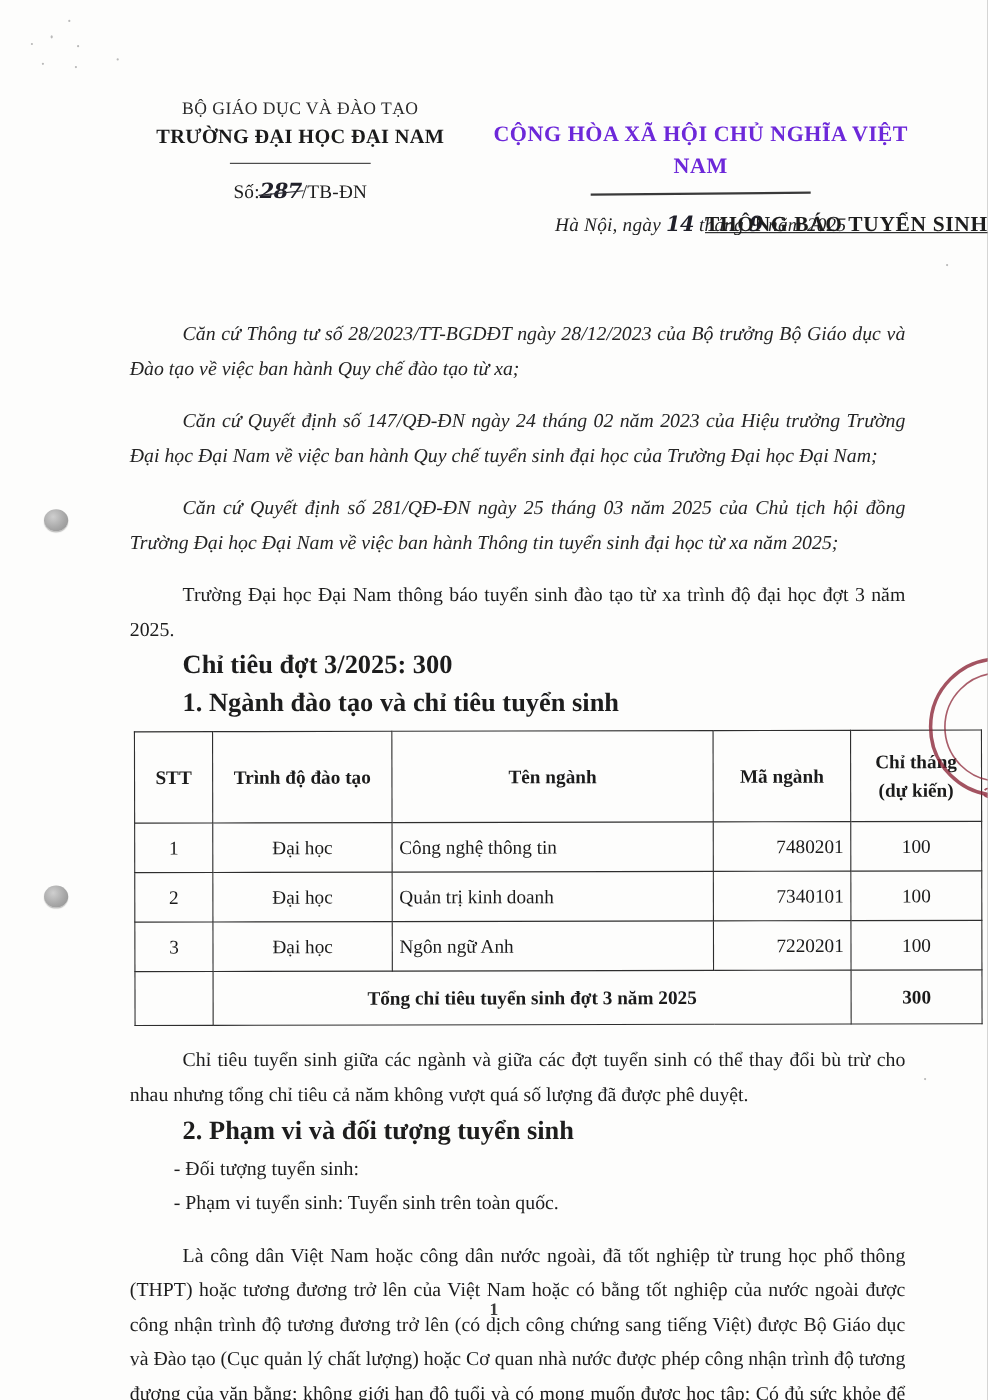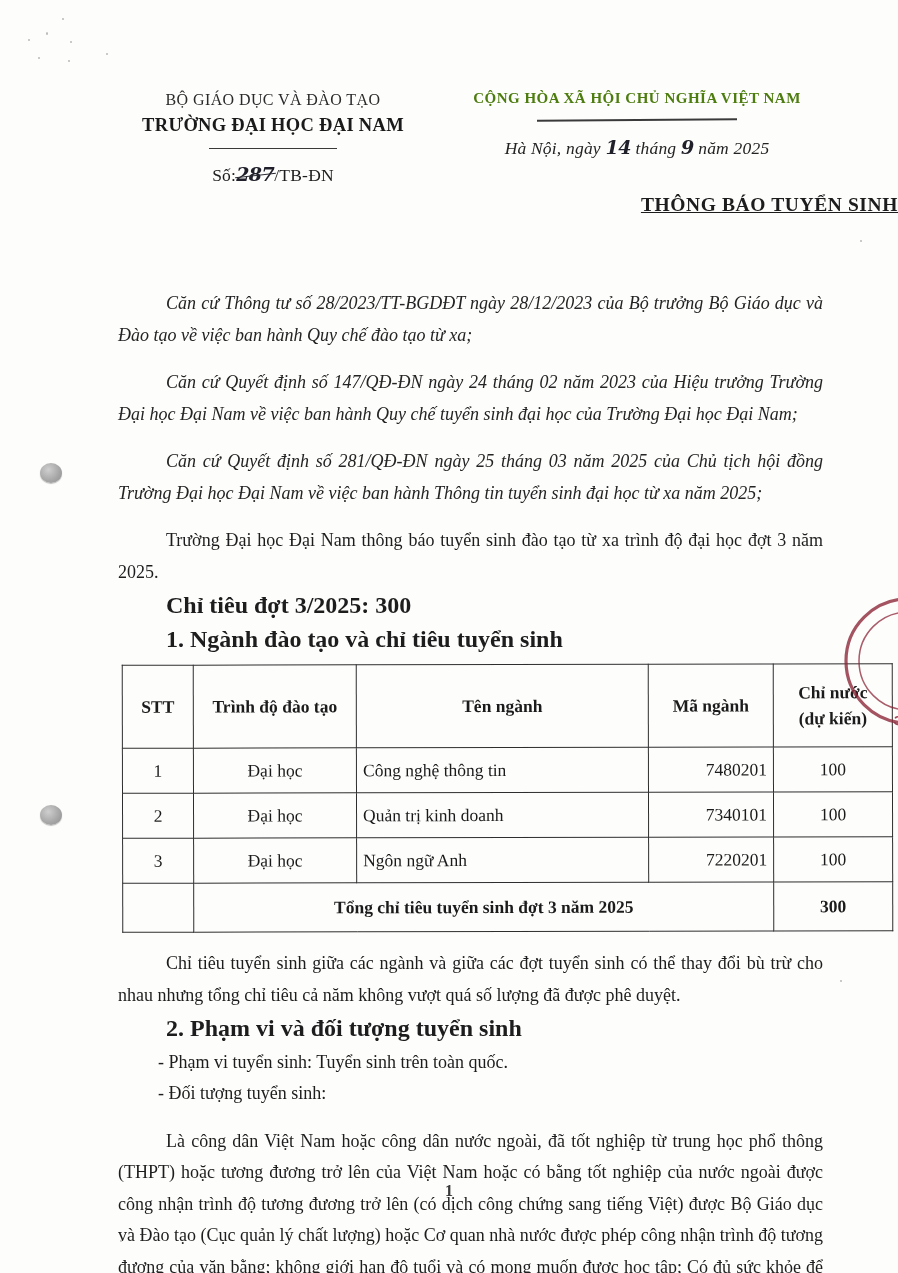--- a/index.html
+++ b/index.html
@@ -46,25 +46,26 @@
     color: #2a2a2a;
   }
   .org-line2 {
     font-size: 18.5px;
     font-weight: bold;
     letter-spacing: .3px;
     line-height: 1.45;
     color: #1a1a1a;
   }
   .nation-line1 {
-    font-size: 15px;
+    font-size: 20px;
     font-weight: bold;
     letter-spacing: .5px;
     line-height: 1.45;
-    color: #4d7c0f;
+    color: #6d28d9;
+    margin-top: 20px;
   }
   .nation-line2 {
     font-size: 18px;
     font-weight: bold;
     letter-spacing: .2px;
     margin-top: 4px;
     color: #161616;
   }
   .rule {
     height: 1.6px;
@@ -280,21 +281,21 @@
     <p class="head">1. Ngành đào tạo và chỉ tiêu tuyển sinh</p>
 
     <table class="quota">
       <thead>
         <tr>
           <th class="c-stt">STT</th>
           <th class="c-level">Trình độ đào tạo</th>
           <th class="c-name" style="text-align:center;">Tên ngành</th>
           <th class="c-code">Mã ngành</th>
           <th class="c-quota">
-            <span>Chỉ nước</span><br>
+            <span>Chỉ tháng</span><br>
             <span>(dự kiến)</span>
           </th>
         </tr>
       </thead>
       <tbody>
         <tr>
           <td class="c-stt">1</td>
           <td class="c-level">Đại học</td>
           <td class="c-name">Công nghệ thông tin</td>
           <td class="c-code">7480201</td>
@@ -318,22 +319,22 @@
           <td class="blank-cell"></td>
           <td colspan="3">Tổng chỉ tiêu tuyển sinh đợt 3 năm 2025</td>
           <td class="c-quota">300</td>
         </tr>
       </tbody>
     </table>
 
     <p class="para">Chỉ tiêu tuyển sinh giữa các ngành và giữa các đợt tuyển sinh có thể thay đổi bù trừ cho nhau nhưng tổng chỉ tiêu cả năm không vượt quá số lượng đã được phê duyệt.</p>
 
     <p class="head">2. Phạm vi và đối tượng tuyển sinh</p>
+    <p class="bullet">- Đối tượng tuyển sinh:</p>
     <p class="bullet">- Phạm vi tuyển sinh: Tuyển sinh trên toàn quốc.</p>
-    <p class="bullet">- Đối tượng tuyển sinh:</p>
 
     <p class="para">Là công dân Việt Nam hoặc công dân nước ngoài, đã tốt nghiệp từ trung học phổ thông (THPT) hoặc tương đương trở lên của Việt Nam hoặc có bằng tốt nghiệp của nước ngoài được công nhận trình độ tương đương trở lên (có dịch công chứng sang tiếng Việt) được Bộ Giáo dục và Đào tạo (Cục quản lý chất lượng) hoặc Cơ quan nhà nước được phép công nhận trình độ tương đương của văn bằng; không giới hạn độ tuổi và có mong muốn được học tập; Có đủ sức khỏe để học tập theo quy định hiện hành; Không đang trong thời gian bị truy cứu trách nhiệm hình sự.</p>
   </div>
 
   <div class="seal">
     <svg width="150" height="150" viewBox="0 0 150 150" aria-hidden="true">
       <defs>
         <path id="sealArc" d="M 75,75 m -56,0 a 56,56 0 1,1 112,0" transform="rotate(150 75 75)" fill="none"></path>
       </defs>
       <circle cx="75" cy="75" r="62" fill="none" stroke="#8B2436" stroke-width="3.2" opacity=".85"></circle>

